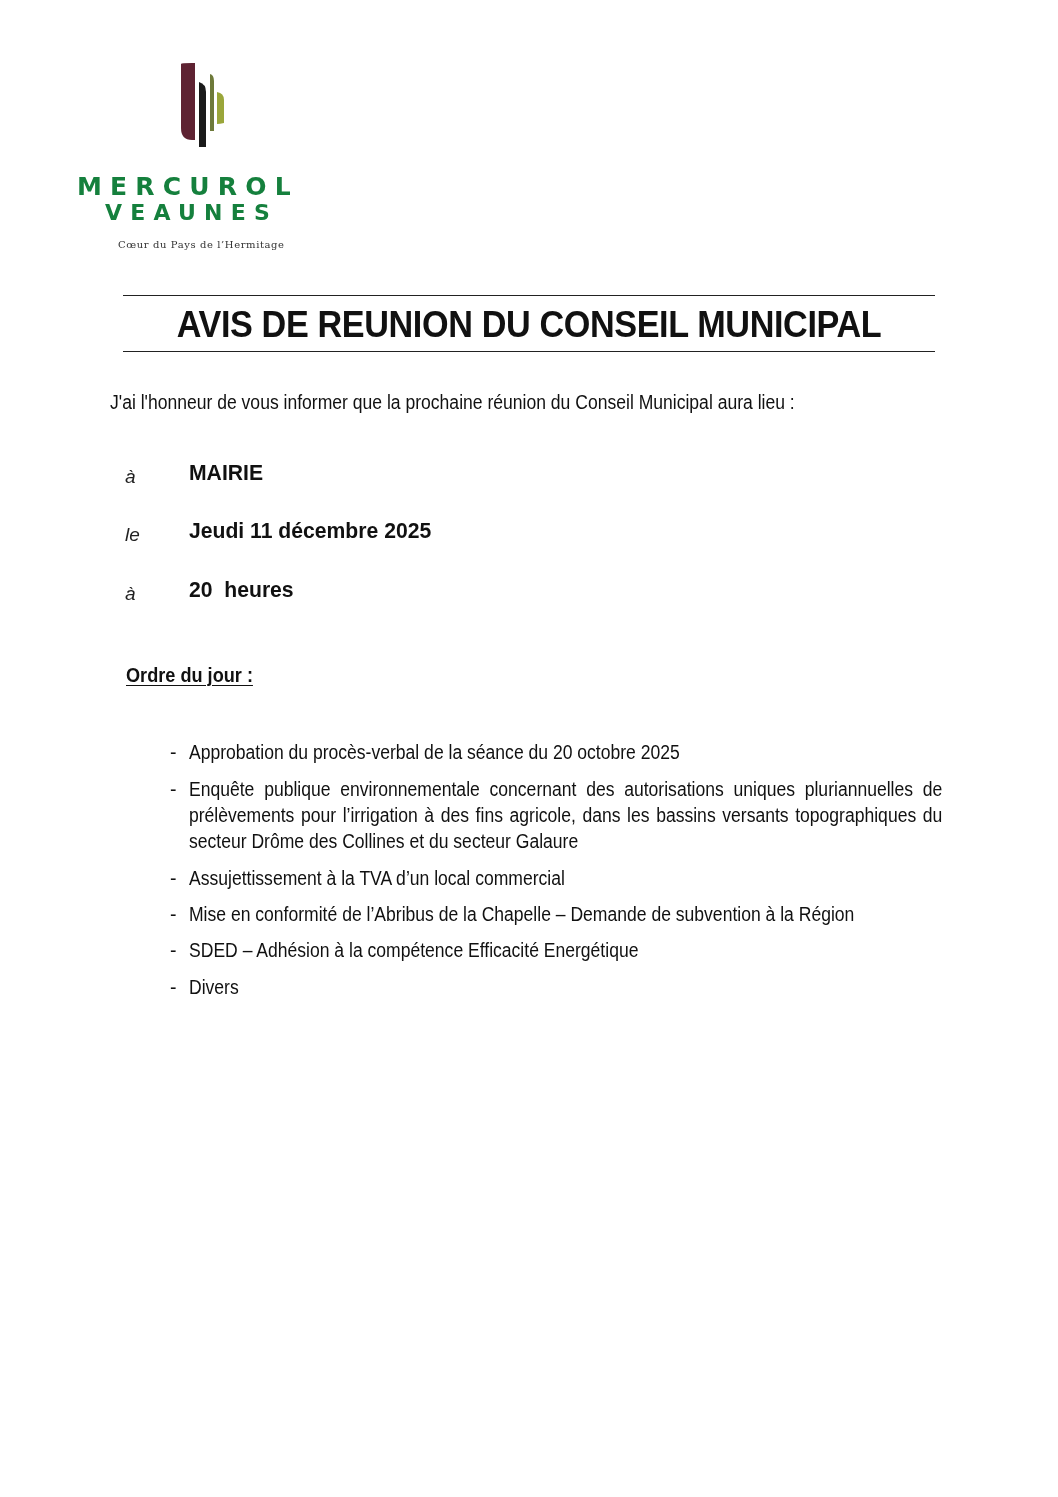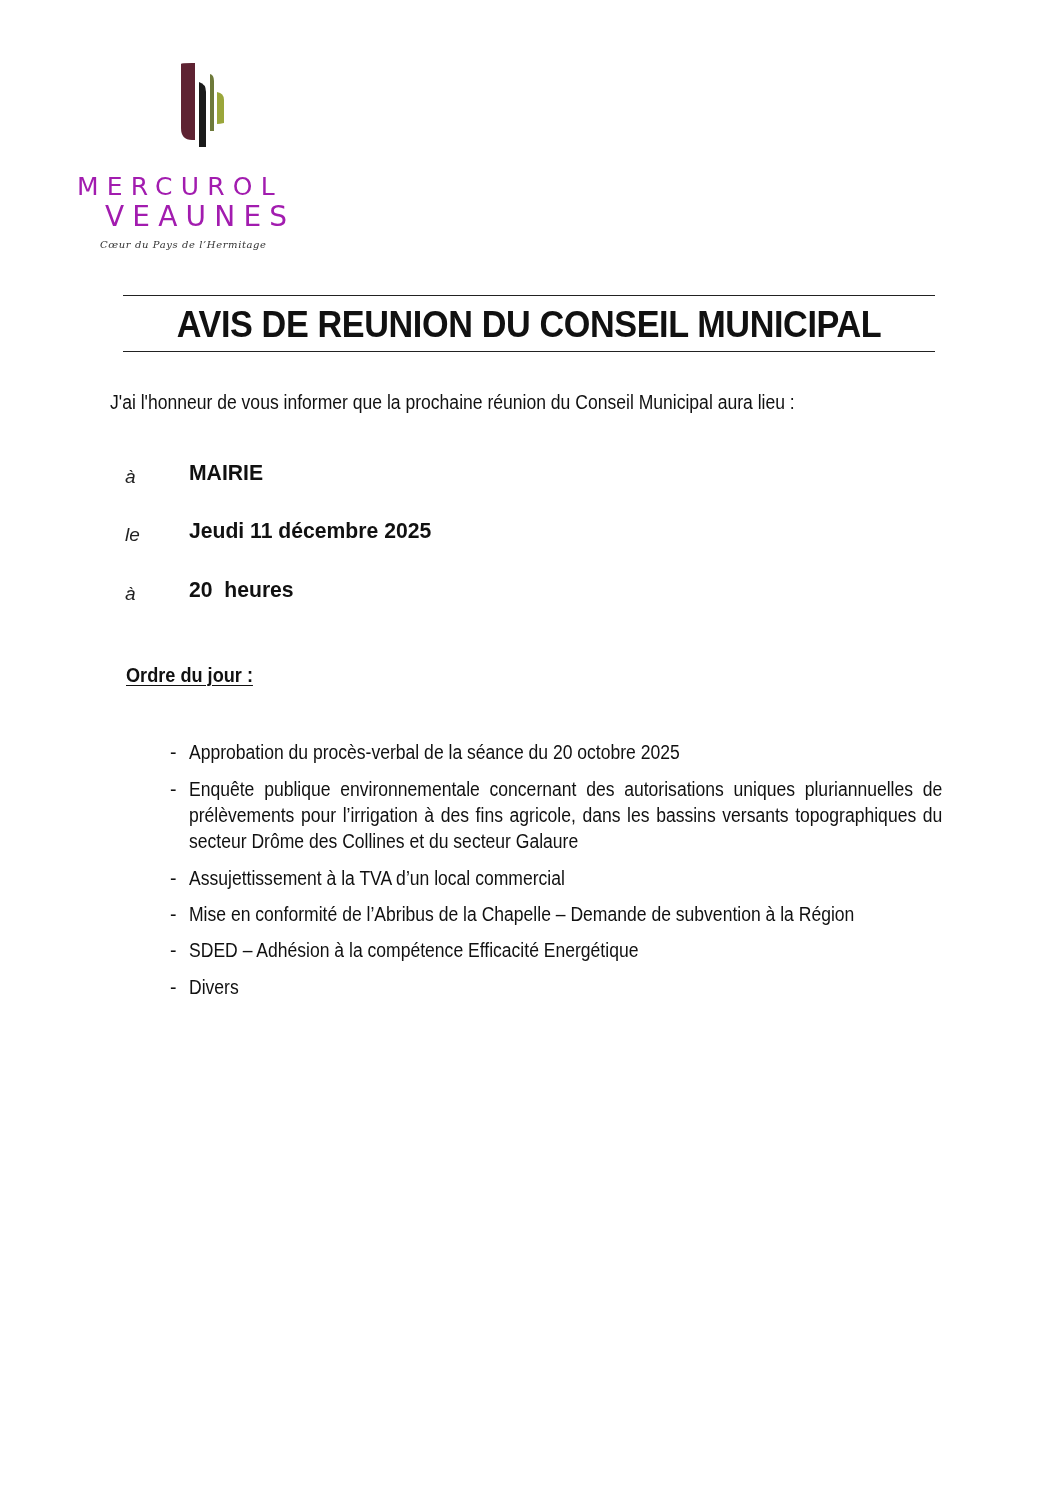--- a/index.html
+++ b/index.html
@@ -19,32 +19,31 @@
 
     
     .logo { position: absolute; left: 60px; top: 50px; width: 290px; height: 210px; }
     .logo-mark { position: absolute; left: 0; top: 0; width: 290px; height: 110px; }
     .logo-name {
       position: absolute;
       left: 0;
       width: 290px;
       text-align: center;
       font-family: "DejaVu Sans", sans-serif;
-      font-weight: normal;
-      color: #a21caf;
+      font-weight: bold;
+      color: #15803d;
       white-space: nowrap;
     }
     .logo-name.l1 { top: 122px; left: 17px; font-size: 25px; letter-spacing: 8.2px; text-align: left; }
-    .logo-name.l2 { top: 150px; left: 45px; font-size: 28px; letter-spacing: 8.2px; text-align: left; }
+    .logo-name.l2 { top: 150px; left: 45px; font-size: 22px; letter-spacing: 8.2px; text-align: left; }
     .logo-tag {
       position: absolute;
       top: 189px;
-      left: 40px;
+      left: 58px;
       font-family: "DejaVu Serif", serif;
-      font-style: italic;
       font-size: 10px;
       letter-spacing: 0.6px;
       color: #333333;
       white-space: nowrap;
     }
 
     
     .rule { position: absolute; left: 123px; width: 812px; height: 0; border-top: 1.5px solid #222222; }
     .rule.top { top: 295px; }
     .rule.bottom { top: 351px; }

